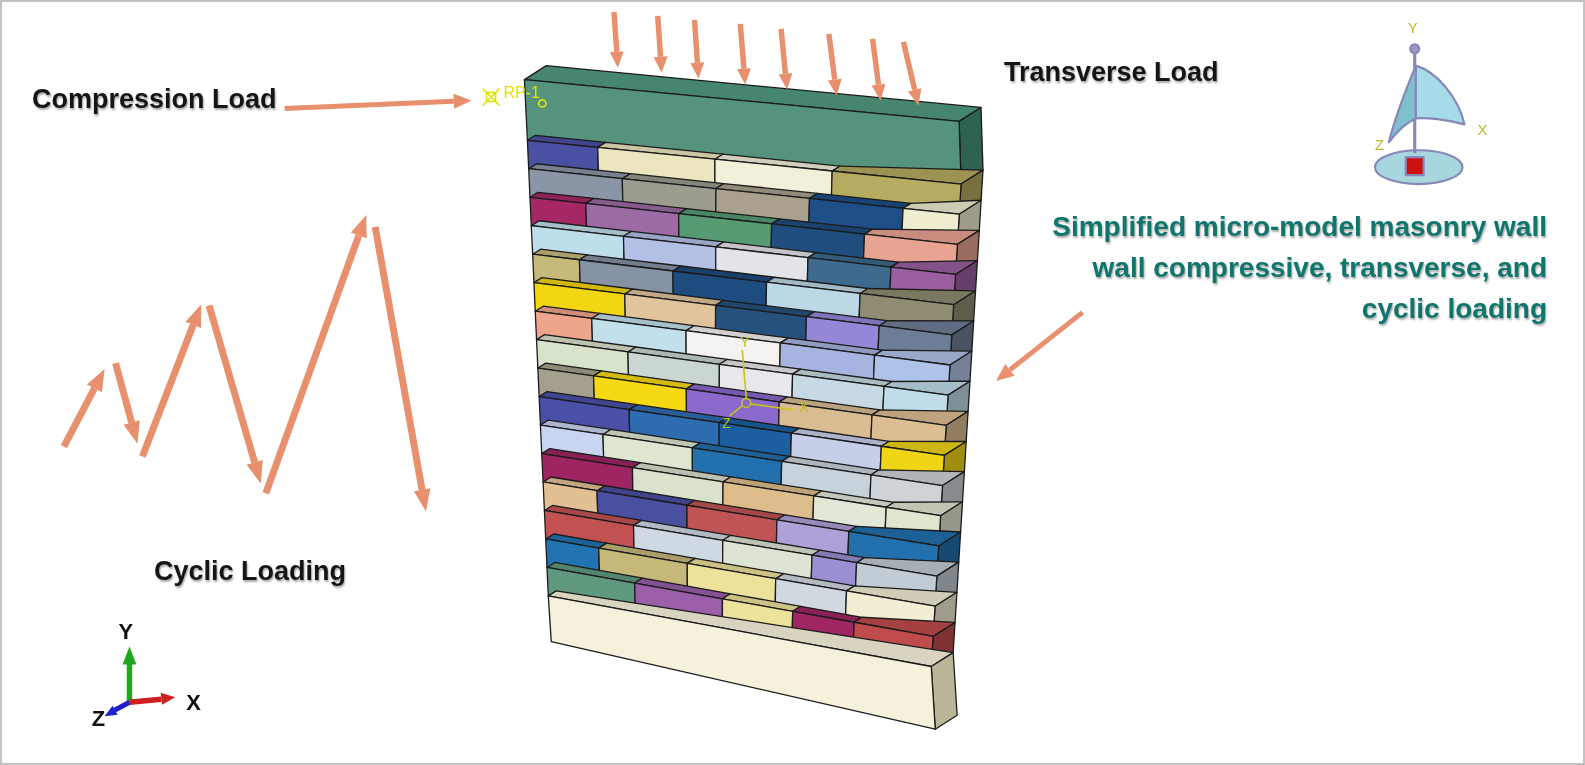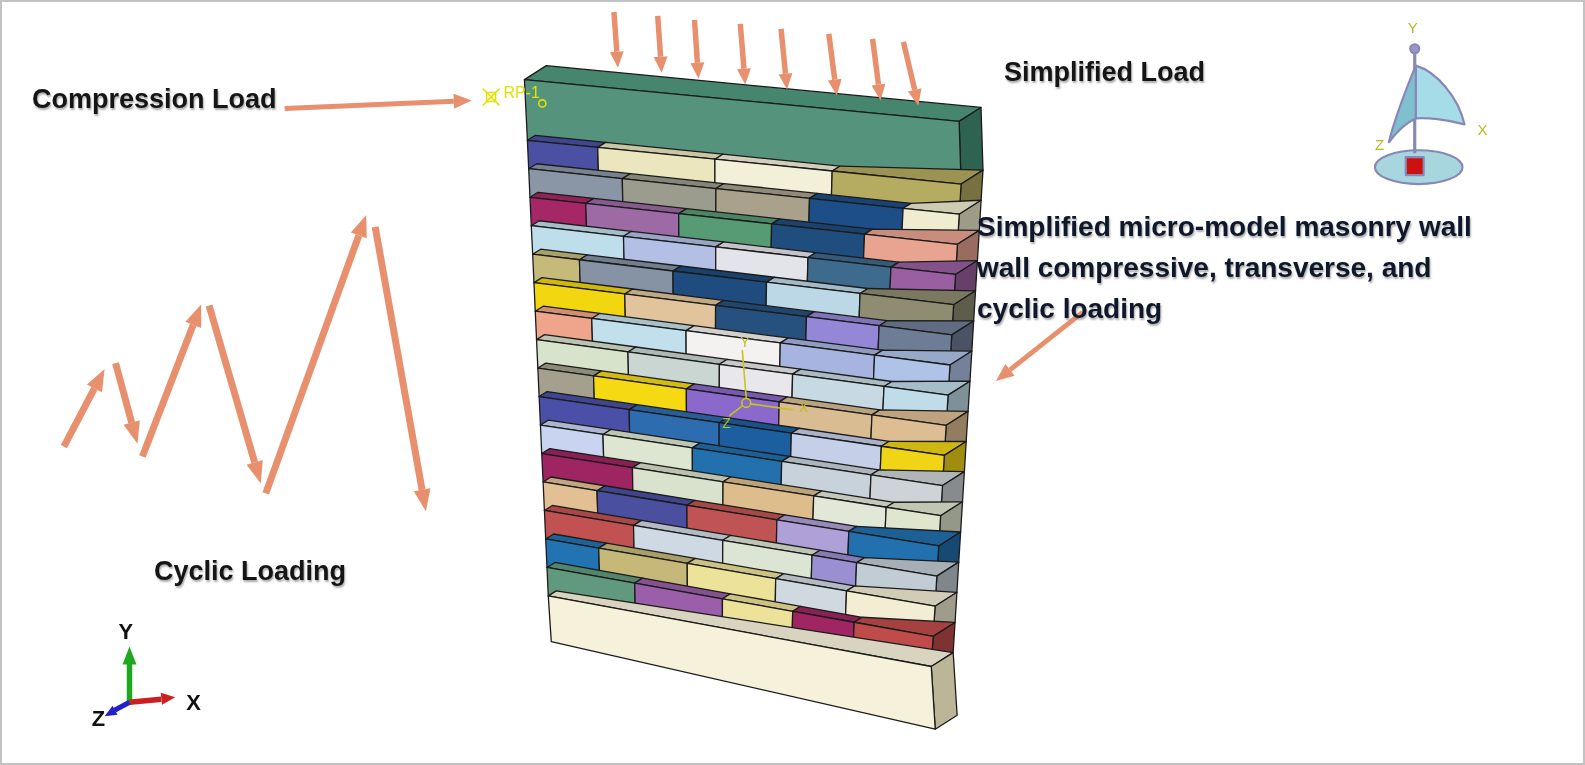--- a/index.html
+++ b/index.html
@@ -10,22 +10,22 @@
   }
   #scene{position:absolute;left:0;top:0;width:100%;height:100%;}
   .lbl{
     position:absolute;font-weight:bold;color:#151515;white-space:nowrap;
     text-shadow:1px 2px 2px rgba(100,100,100,.55);
   }
   .lbl-transverse{left:30px;top:82px;font-size:27px;}
   .lbl-compression{left:1002px;top:55px;font-size:27px;}
   .lbl-cyclic{left:152px;top:554px;font-size:27px;}
   .annotation{
-    position:absolute;left:975px;top:204px;width:570px;text-align:left;
-    font-weight:bold;font-size:28px;line-height:41px;color:#0f172a;
+    position:absolute;left:975px;top:204px;width:570px;text-align:right;
+    font-weight:bold;font-size:28px;line-height:41px;color:#0f766e;
     text-shadow:1px 2px 2px rgba(100,100,100,.55);
   }
   .axis-label{font-weight:bold;font-size:22px;fill:#111;}
   .yellow-label{font-size:14px;fill:#bdbd1c;}
   .rp-label{font-size:16px;fill:#e2e200;}
   .compass-label{font-size:15px;fill:#b8b821;}
 </style>
 </head>
 <body>
 
@@ -288,21 +288,21 @@
       <path d="M1419,64 C1440,70 1462,96 1468,123 C1450,118 1430,116 1419,117 Z" fill="#A5DCE8"></path>
       <path d="M1419,64 C1410,86 1398,116 1392,141 C1400,130 1410,121 1419,117 Z" fill="#7FBFCE"></path>
       <circle cx="1418" cy="47" r="4.5" fill="#9898C2"></circle>
       <text x="1411" y="31" class="compass-label" stroke="none">Y</text>
       <text x="1481" y="134" class="compass-label" stroke="none">X</text>
       <text x="1378" y="149" class="compass-label" stroke="none">Z</text>
     </g>
   </svg>
 
   <div class="lbl lbl-transverse">Compression Load</div>
-  <div class="lbl lbl-compression">Simplified Load</div>
+  <div class="lbl lbl-compression">Transverse Load</div>
   <div class="lbl lbl-cyclic">Cyclic Loading</div>
 
   <div class="annotation">
     <div>Simplified micro-model masonry wall</div>
     <div>wall compressive, transverse, and</div>
     <div>cyclic loading</div>
   </div>
 </div>
 
 </body></html>

